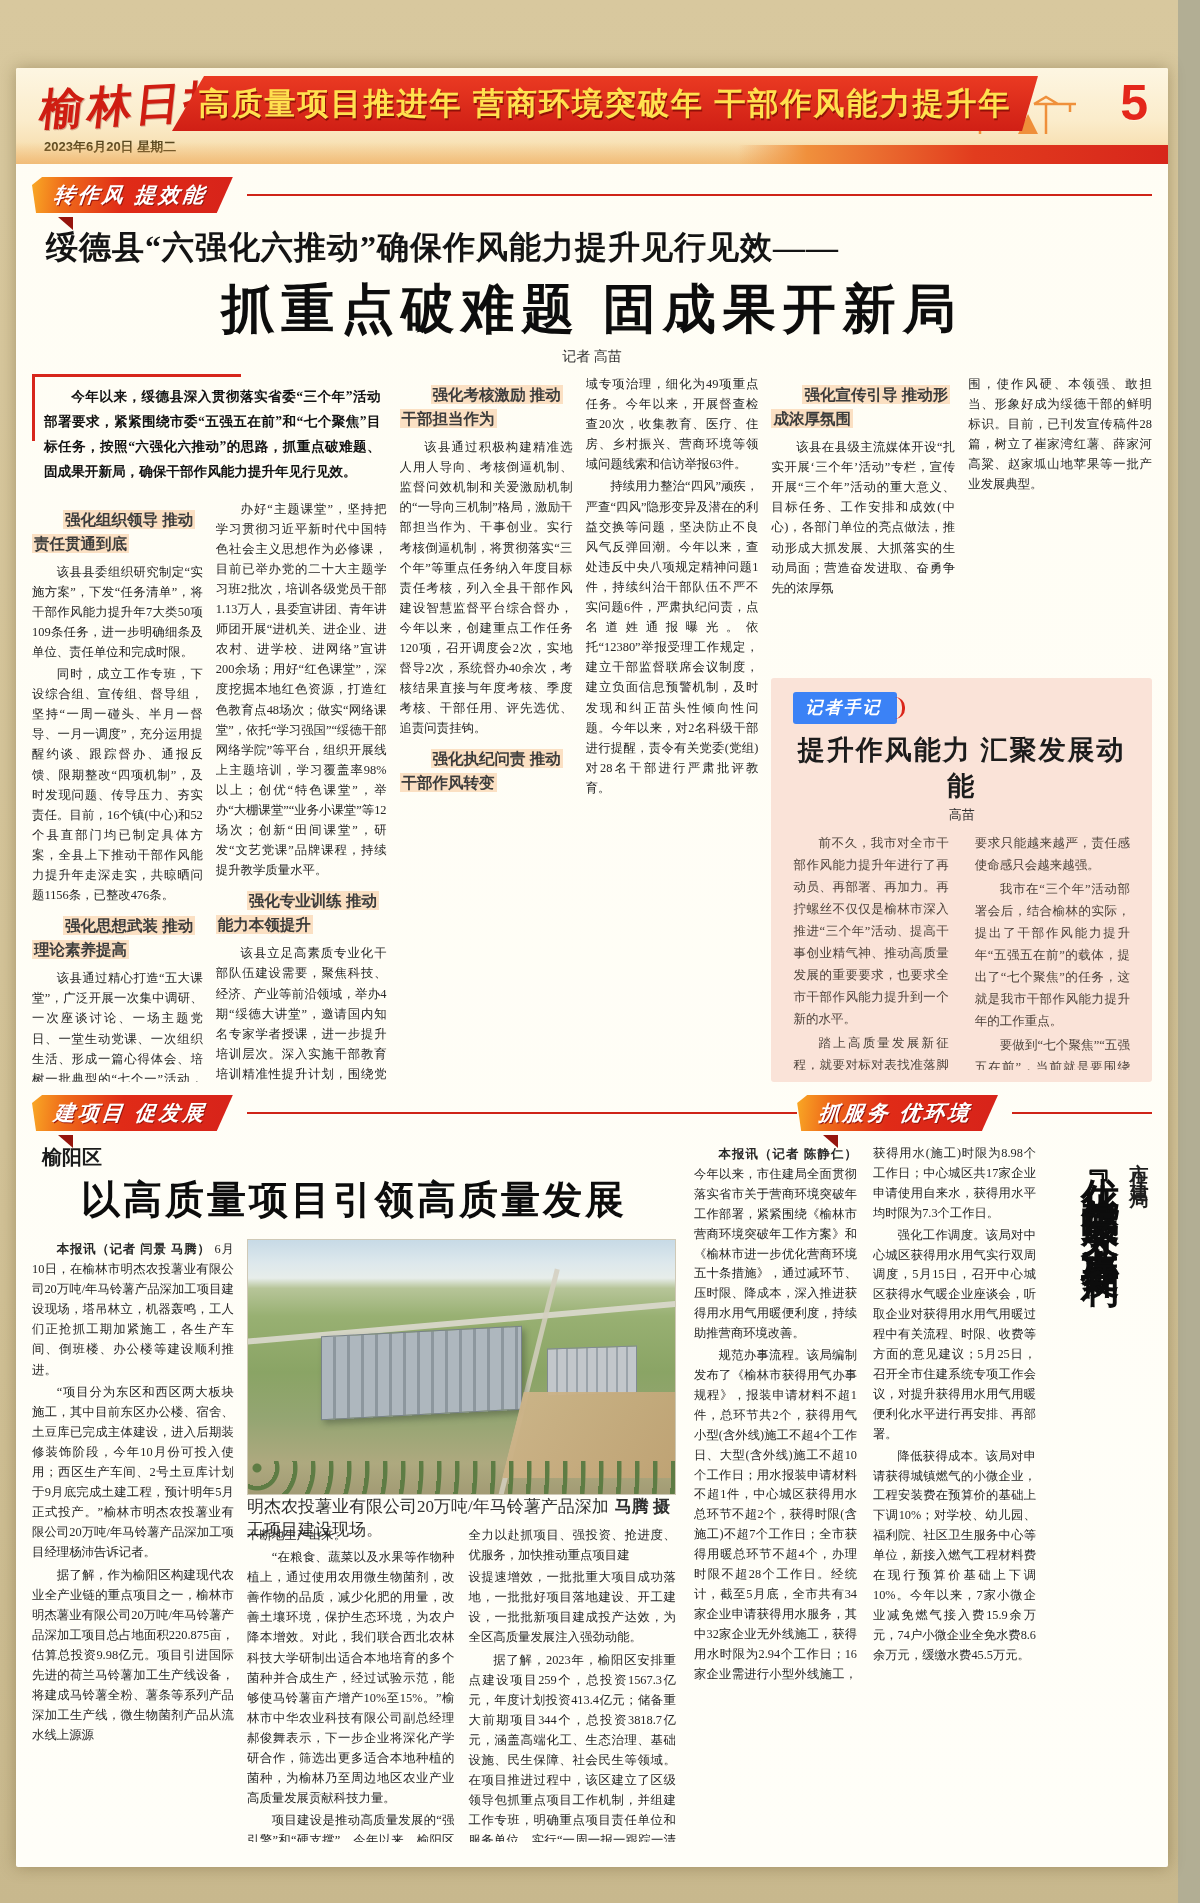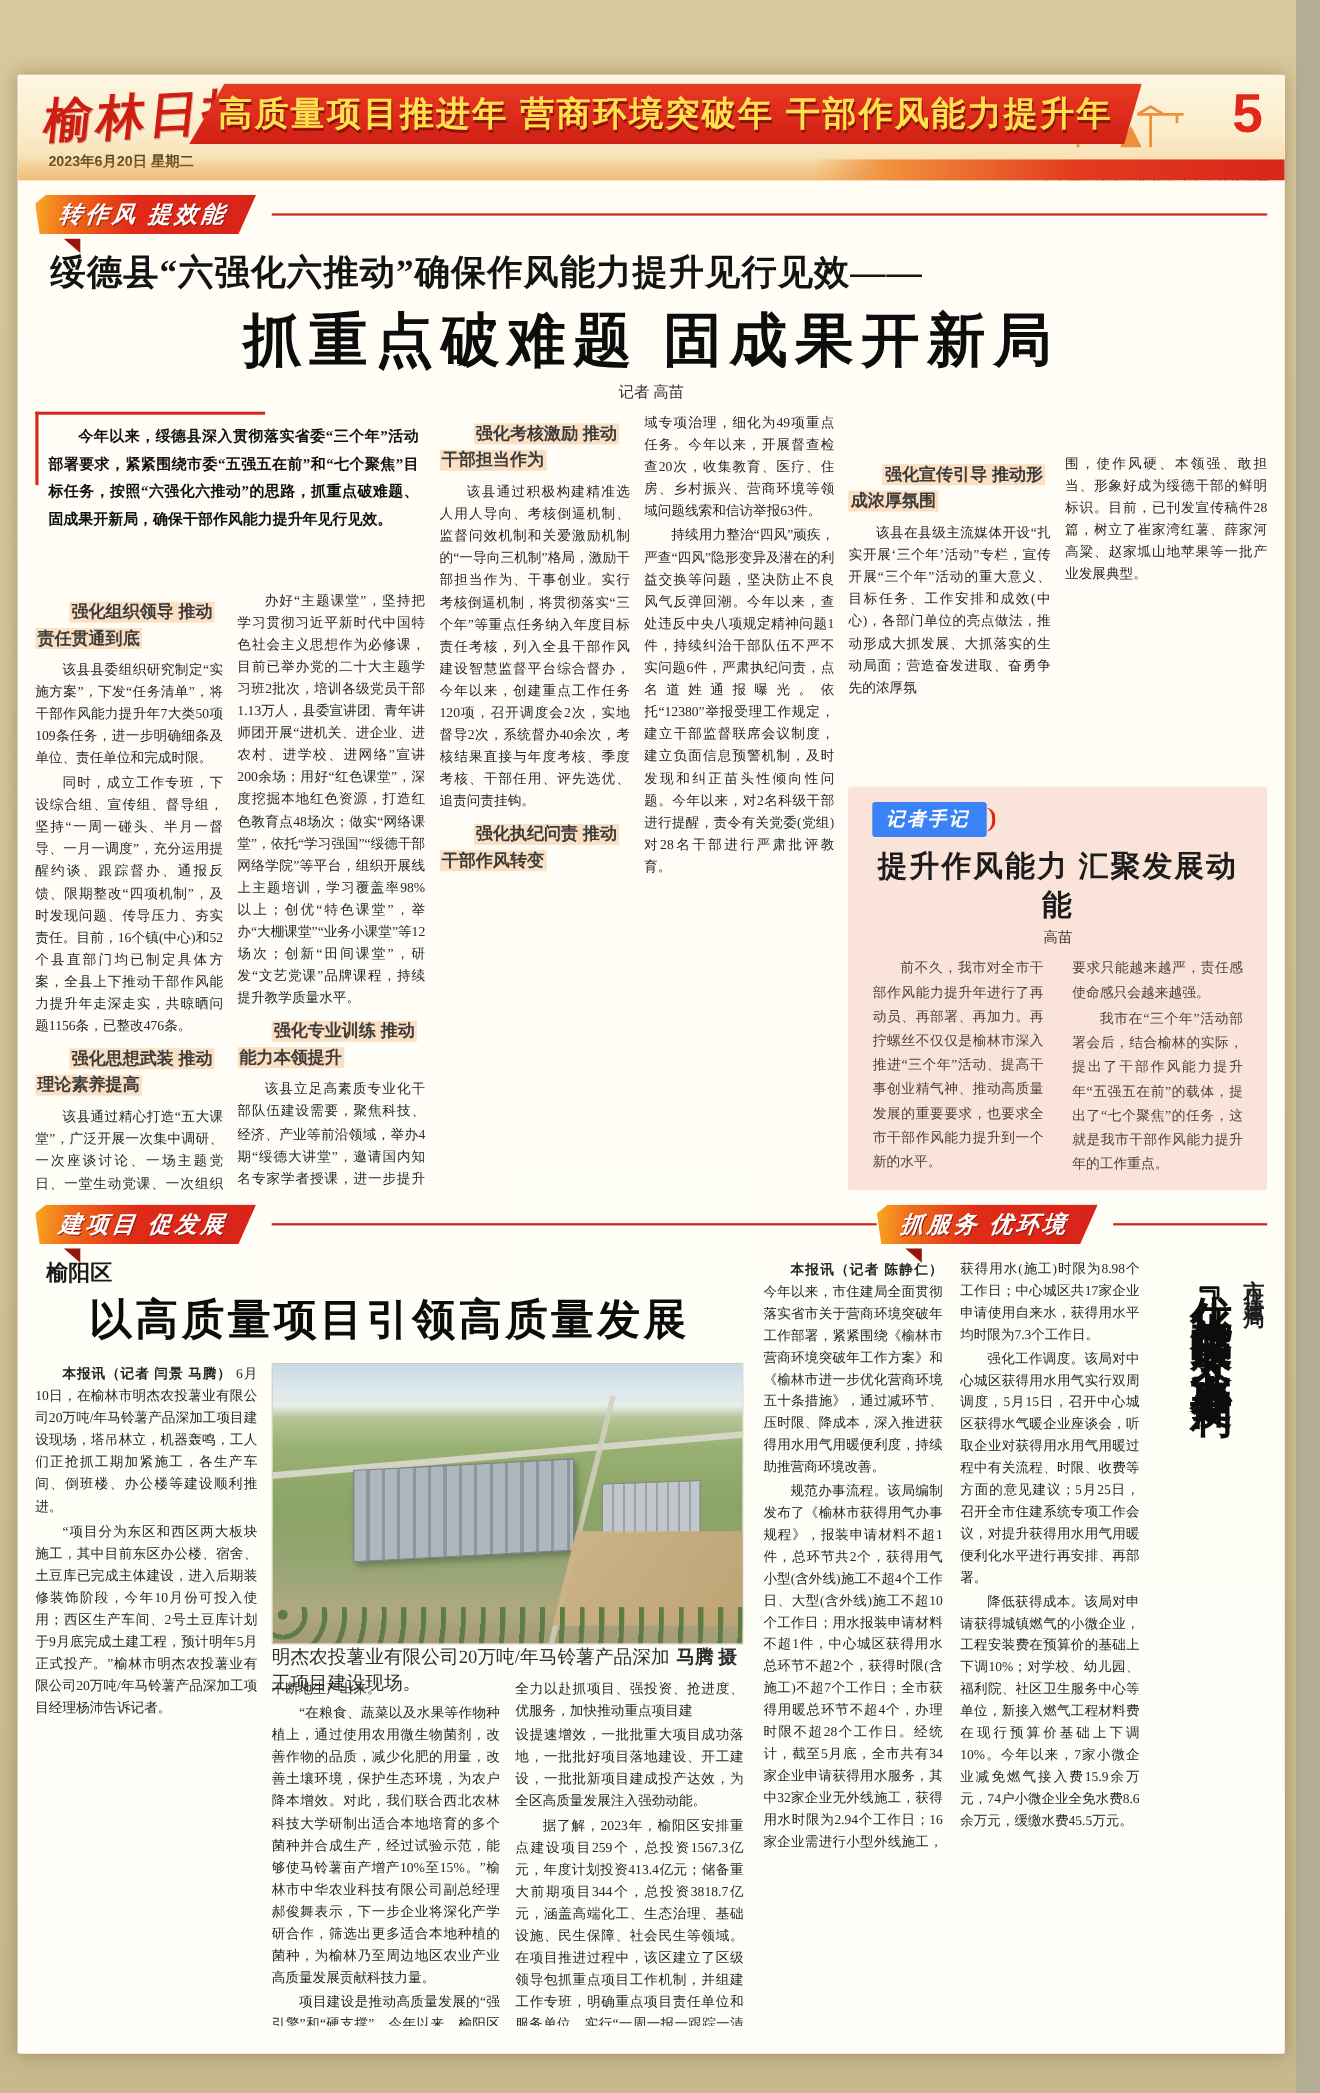--- a/index.html
+++ b/index.html
@@ -67,21 +67,21 @@
   .kicker { font-size:32px; font-weight:bold; color:#141414; margin:10px 0 2px 14px; letter-spacing:1px; }
   .headline { font-family:"Liberation Sans","DejaVu Sans",sans-serif; font-weight:900;
     font-size:53px; color:#0d0d0d; text-align:center; letter-spacing:7px; margin:4px 0 2px; }
   .byline { text-align:center; font-size:14px; color:#333; margin-bottom:8px; }
   .top-body { display:flex; gap:13px; height:708px; overflow:hidden; }
   .tb-left { flex:2.05; display:flex; flex-direction:column; min-width:0; }
   .lead { position:relative; font-weight:bold; font-size:13.6px; line-height:1.85; color:#111;
     text-align:justify; text-indent:2em; padding:10px 6px 8px 12px; margin-bottom:6px; }
   .lead::before { content:""; position:absolute; left:0; top:0; width:58%; height:64px;
     border-top:3px solid #d7261b; border-left:3px solid #d7261b; }
-  .tb-cols { flex:1; display:flex; gap:13px; overflow:hidden; min-height:0;margin-top:37px; }
+  .tb-cols { flex:1; display:flex; gap:13px; overflow:hidden; min-height:0; }
   .tbc { flex:1; overflow:hidden; min-width:0; }
   .tb-right { flex:2.2; display:flex; flex-direction:column; min-width:0; }
   .tb-right .tb-cols { flex:none; height:292px; }
 
   .notebox { flex:1; margin-top:12px; background:#fae3d8; border-radius:3px;
     padding:14px 22px 12px; display:flex; flex-direction:column; overflow:hidden; }
   .note-label { align-self:flex-start; position:relative; background:#3b82f6; color:#fff;
     font-family:"Liberation Sans","DejaVu Sans",sans-serif; font-weight:900; font-style:italic;
     font-size:17px; padding:4px 16px 5px 12px; border-radius:3px; letter-spacing:2px; }
   .note-label::after { content:""; position:absolute; right:-8px; top:5px; bottom:5px; width:9px;
@@ -252,20 +252,21 @@
 
         <div class="bottom-content">
 
           <article class="project">
             <div class="kicker2">榆阳区</div>
             <h2 class="headline2">以高质量项目引领高质量发展</h2>
             <div class="pj-body">
               <div class="pj-col1">
                 <p class="p"><b class="brx">本报讯（记者 闫景 马腾）</b><span> 6月10日，在榆林市明杰农投薯业有限公司20万吨/年马铃薯产品深加工项目建设现场，塔吊林立，机器轰鸣，工人们正抢抓工期加紧施工，各生产车间、倒班楼、办公楼等建设顺利推进。</span></p>
                 <p class="p">“项目分为东区和西区两大板块施工，其中目前东区办公楼、宿舍、土豆库已完成主体建设，进入后期装修装饰阶段，今年10月份可投入使用；西区生产车间、2号土豆库计划于9月底完成土建工程，预计明年5月正式投产。”榆林市明杰农投薯业有限公司20万吨/年马铃薯产品深加工项目经理杨沛告诉记者。</p>
+                <p class="p">据了解，作为榆阳区构建现代农业全产业链的重点项目之一，榆林市明杰薯业有限公司20万吨/年马铃薯产品深加工项目总占地面积220.875亩，估算总投资9.98亿元。项目引进国际先进的荷兰马铃薯加工生产线设备，将建成马铃薯全粉、薯条等系列产品深加工生产线，微生物菌剂产品从流水线上源源</p>
               </div>
               <div class="pj-main">
                 <div class="photo">
                   <div class="ph-road1"></div>
                   <div class="ph-road2"></div>
                   <div class="ph-bldg"></div>
                   <div class="ph-bldg2"></div>
                   <div class="ph-dirt"></div>
                   <div class="ph-trees"></div>
                 </div>

